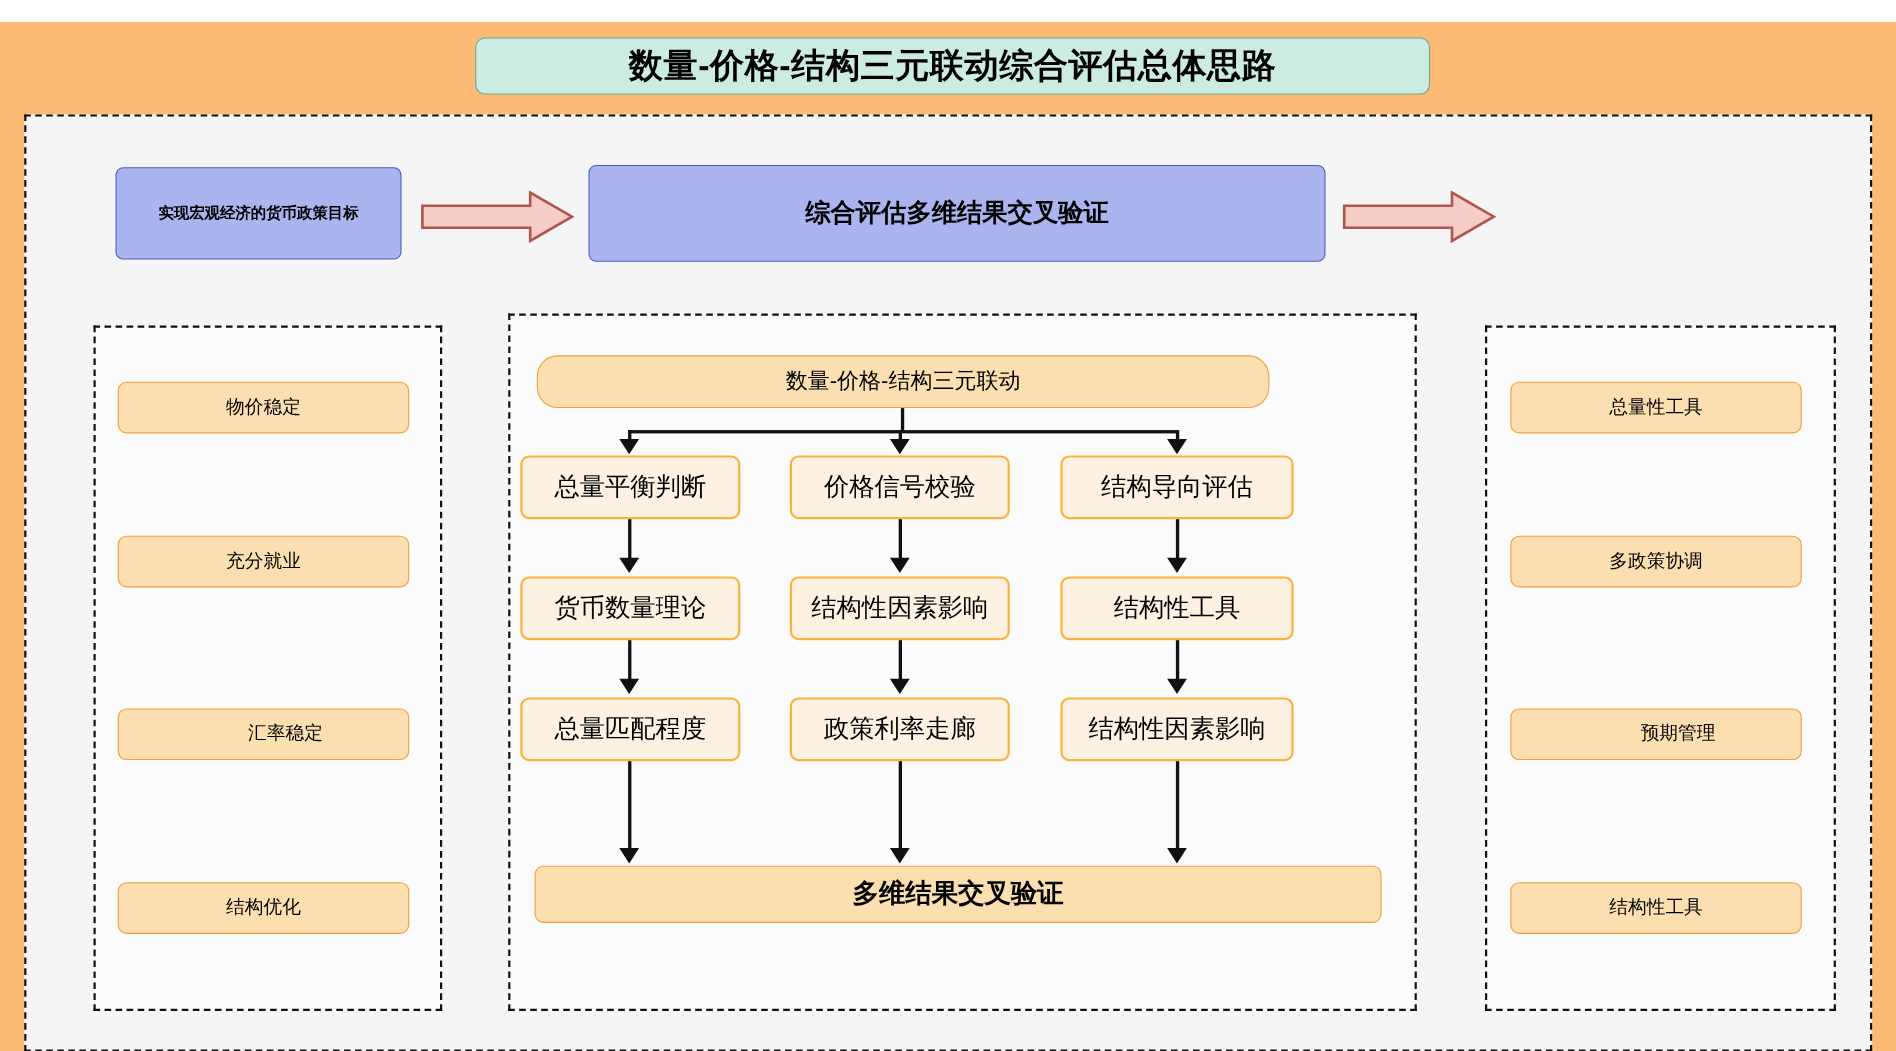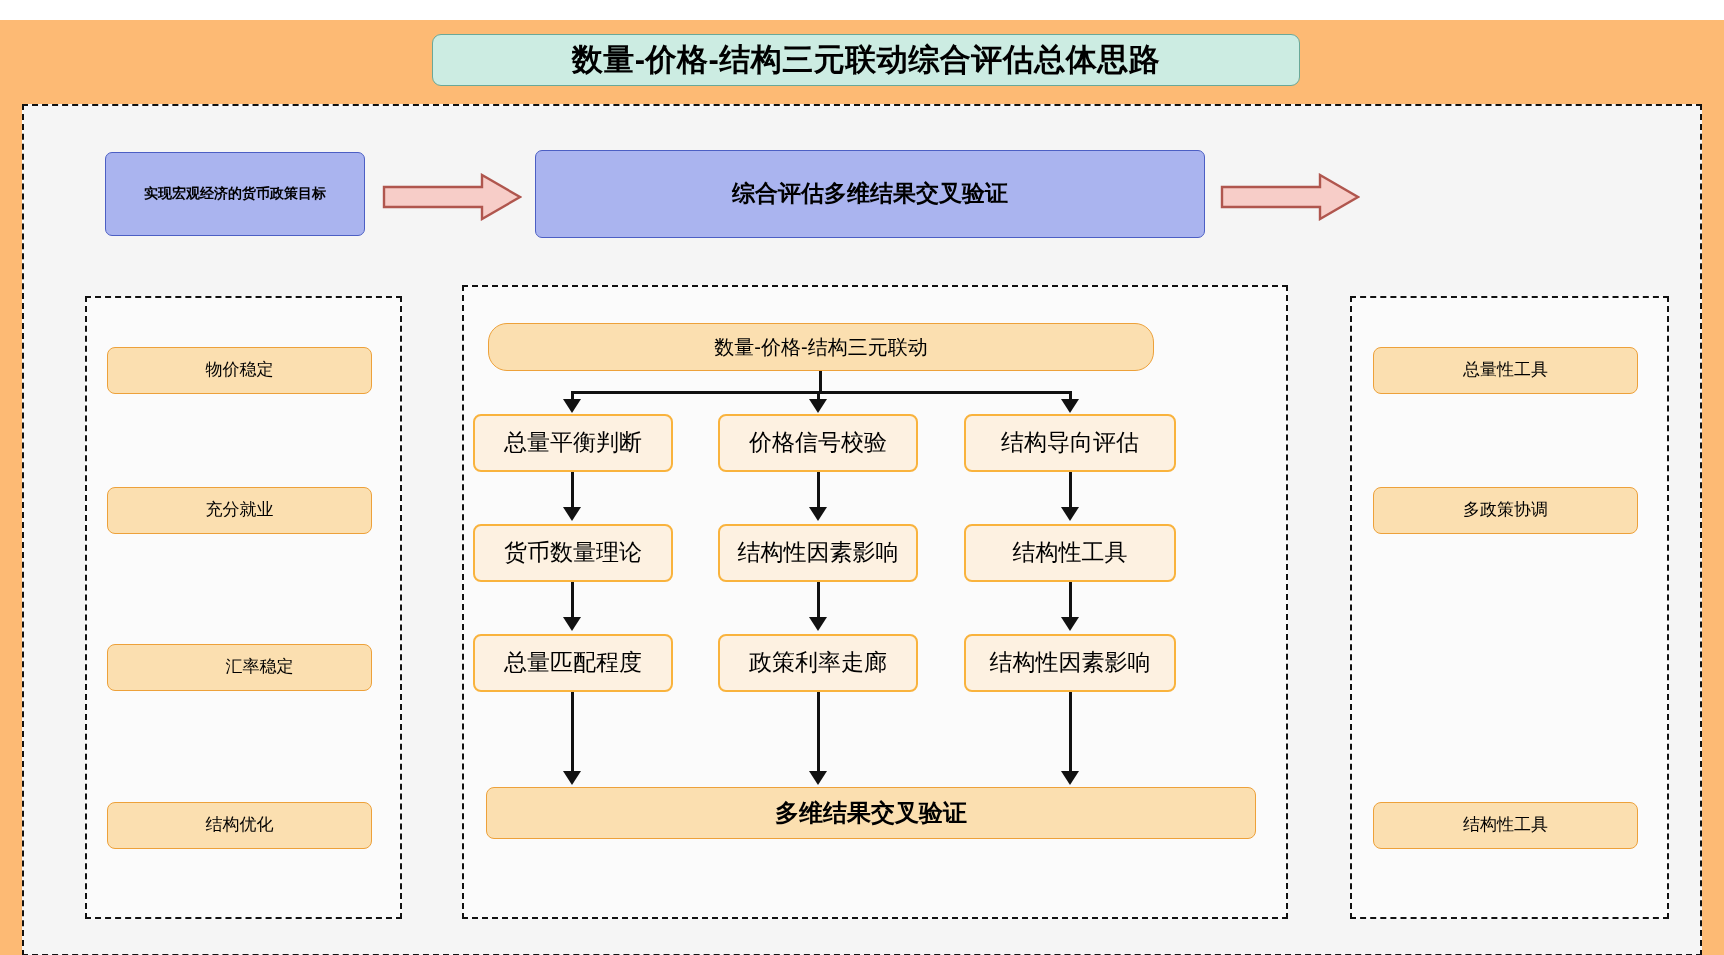--- a/index.html
+++ b/index.html
@@ -186,20 +186,21 @@
   <div class="group-panel" id="left-panel">
     <div class="o-box o-dark side-item side-y0">物价稳定</div>
     <div class="o-box o-dark side-item side-y1">充分就业</div>
     <div class="o-box o-dark side-item side-y2">汇率稳定</div>
     <div class="o-box o-dark side-item side-y3">结构优化</div>
   </div>
 
   <div class="group-panel" id="right-panel">
     <div class="o-box o-dark side-item side-y0">总量性工具</div>
     <div class="o-box o-dark side-item side-y1">多政策协调</div>
+    <div class="o-box o-dark side-item side-y2">预期管理</div>
     <div class="o-box o-dark side-item side-y3">结构性工具</div>
   </div>
 
   <div class="group-panel" id="center-panel">
 
     <div class="o-box o-dark" id="c-root">数量-价格-结构三元联动</div>
 
     <div class="v-line" style="left:355px; top:84px; height:22px;"></div>
     <div class="h-line" style="left:107px; top:104px; width:500px;"></div>
 

